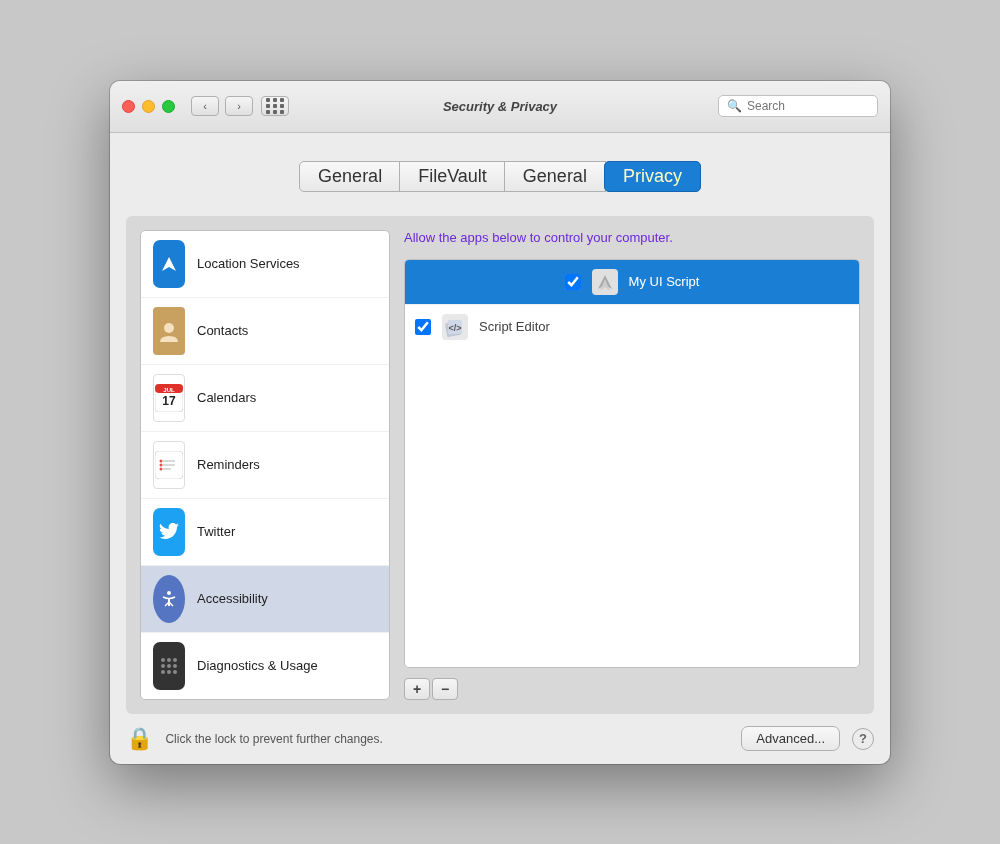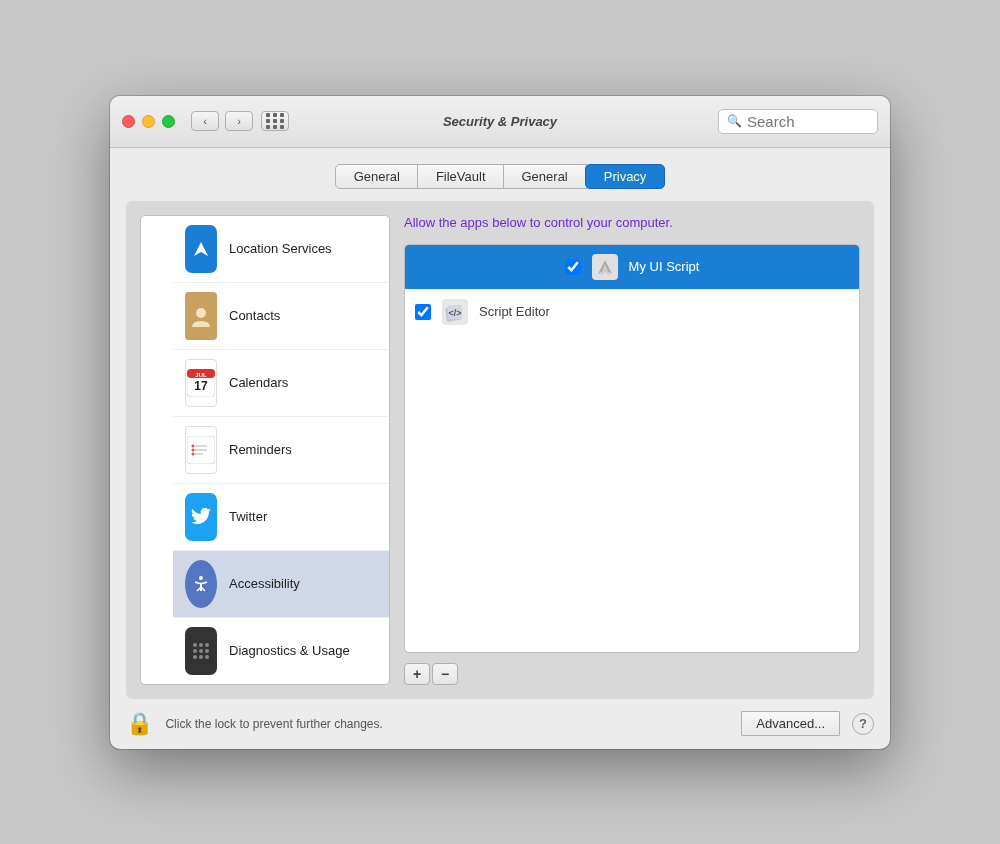--- a/index.html
+++ b/index.html
@@ -89,40 +89,40 @@
       border: 1px solid #c0c0c0;
       border-radius: 5px;
       padding: 3px 8px;
       width: 160px;
       gap: 5px;
     }
     .search-icon-char { color: #999; font-size: 12px; }
     .search-input {
       border: none;
       outline: none;
-      font-size: 15px;
+      font-size: 12px;
       color: #999;
       width: 100%;
       background: transparent;
     }
     .tabs-row {
       display: flex;
       justify-content: center;
       gap: 0;
       padding: 16px 0 12px;
       background: #ececec;
     }
     .tab {
       padding: 4px 18px;
-      font-size: 13px;
+      font-size: 18px;
       color: #333;
       border: 1px solid #b0b0b0;
       background: linear-gradient(to bottom, #f8f8f8, #e8e8e8);
       cursor: pointer;
-      margin: 0 -1px;
+      margin: 12px -1px;
     }
     .tab:first-child { border-radius: 5px 0 0 5px; }
     .tab:last-child { border-radius: 0 5px 5px 0; }
     .tab.active {
       background: #1a7fd4;
       color: #fef9c3;
       border-color: #1565b0;
       z-index: 1;
       border-radius: 5px;
     }
@@ -135,21 +135,20 @@
       gap: 14px;
       min-height: 480px;
     }
     .sidebar {
       width: 250px;
       background: white;
       border-radius: 5px;
       border: 1px solid #c0c0c0;
       overflow: hidden;
       flex-shrink: 0;
-      padding-left: 32px;
     }
     .sidebar-item {
       display: flex;
       align-items: center;
       padding: 9px 12px;
       gap: 12px;
       cursor: pointer;
       border-bottom: 1px solid #efefef;
     }
     .sidebar-item:last-child { border-bottom: none; }
@@ -251,21 +250,21 @@
     .lock-text {
       font-size: 12px;
       color: #555;
       flex: 1;
     }
     .advanced-btn {
       padding: 4px 14px;
       font-size: 13px;
       background: linear-gradient(to bottom, #f8f8f8, #e8e8e8);
       border: 1px solid #b0b0b0;
-      border-radius: 1px;
+      border-radius: 7px;
       cursor: pointer;
       color: #333;
     }
     .help-btn {
       width: 22px;
       height: 22px;
       border-radius: 50%;
       border: 1.5px solid #aaa;
       display: flex;
       align-items: center;

